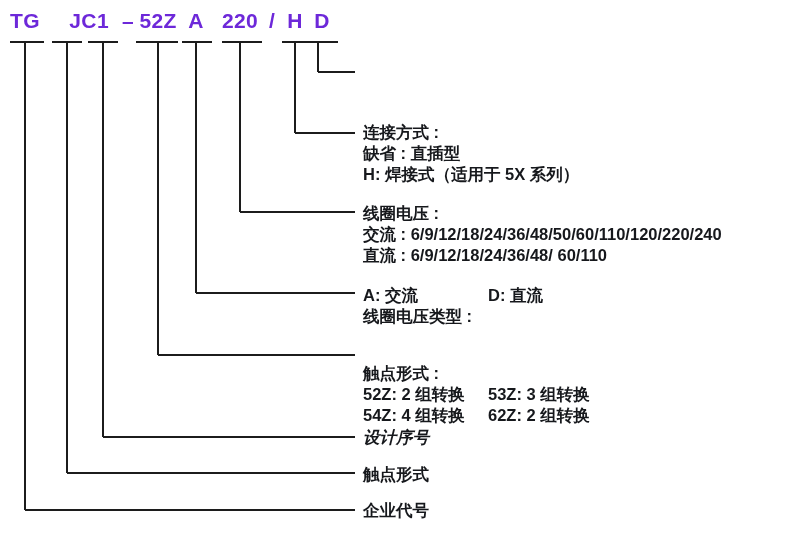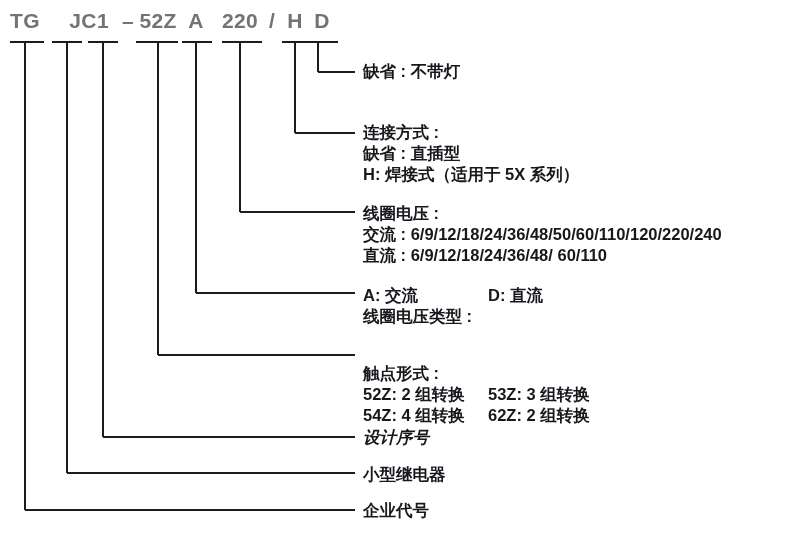--- a/index.html
+++ b/index.html
@@ -27,21 +27,21 @@
     left: 0;
     top: 8px;
     width: 360px;
     height: 28px;
   }
   .code-seg {
     position: absolute;
     top: 0;
     font-size: 21px;
     font-weight: bold;
-    color: #737373;
+    color: #6d28d9;
     letter-spacing: 0.3px;
     white-space: nowrap;
     transform: translateX(-50%);
     line-height: 26px;
   }
   .label-block {
     position: absolute;
     left: 363px;
     white-space: nowrap;
   }
@@ -103,21 +103,20 @@
       <div class="code-seg" style="left: 158px;">52Z</div>
       <div class="code-seg" style="left: 196px;">A</div>
       <div class="code-seg" style="left: 240px;">220</div>
       <div class="code-seg" style="left: 272px;">/</div>
       <div class="code-seg" style="left: 295px;">H</div>
       <div class="code-seg" style="left: 322px;">D</div>
     </div>
 
   <div id="annotations">
       <div class="label-block" style="top: 61px;">
-        <div class="label-line">缺省 : 不带灯</div>
       </div>
       <div class="label-block" style="top: 122px;">
         <div class="label-line">连接方式 :</div>
         <div class="label-line">缺省 : 直插型</div>
         <div class="label-line">H: 焊接式（适用于 5X 系列）</div>
       </div>
       <div class="label-block" style="top: 203px;">
         <div class="label-line">线圈电压 :</div>
         <div class="label-line">交流 : 6/9/12/18/24/36/48/50/60/110/120/220/240</div>
         <div class="label-line">直流 : 6/9/12/18/24/36/48/ 60/110</div>
@@ -128,20 +127,20 @@
       </div>
       <div class="label-block" style="top: 346px; margin-top: 17px;">
         <div class="label-line">触点形式 :</div>
         <div class="label-line two-col"><span class="c1">52Z: 2 组转换</span><span class="c2">53Z: 3 组转换</span></div>
         <div class="label-line two-col"><span class="c1">54Z: 4 组转换</span><span class="c2">62Z: 2 组转换</span></div>
       </div>
       <div class="label-block" style="top: 427px; font-style: italic;">
         <div class="label-line">设计序号</div>
       </div>
       <div class="label-block" style="top: 464px;">
-        <div class="label-line">小型继电器</div>
+        <div class="label-line">触点形式</div>
       </div>
       <div class="label-block" style="top: 500px;">
         <div class="label-line">企业代号</div>
       </div>
     </div>
 
 </div>
 
 </body></html>

